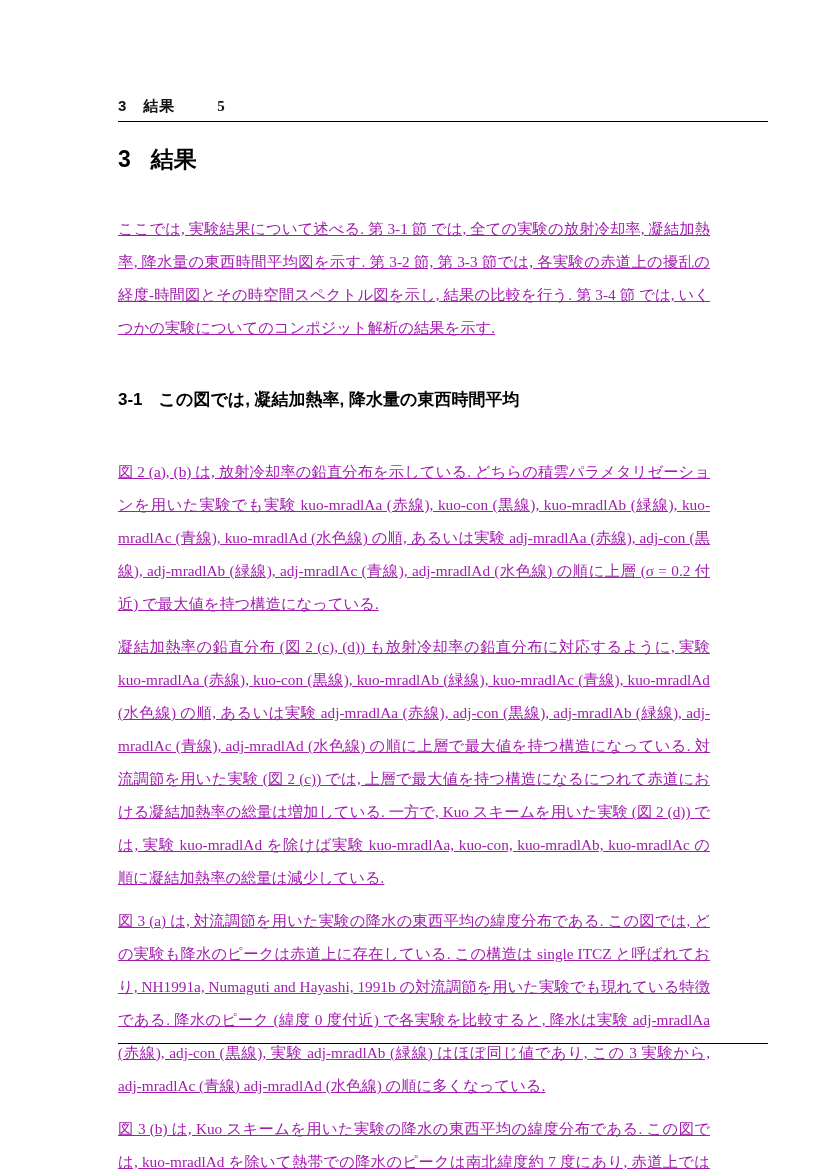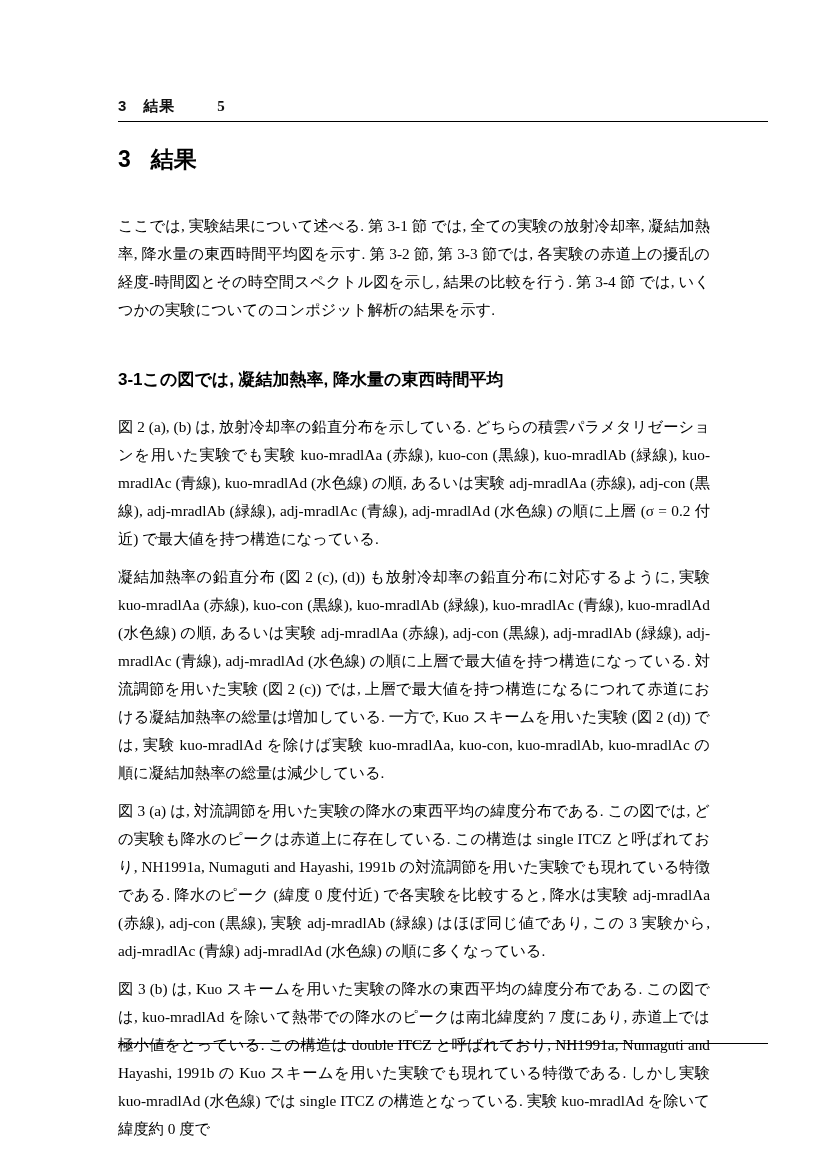--- a/index.html
+++ b/index.html
@@ -58,38 +58,40 @@
     font-family: "Liberation Sans", "DejaVu Sans", sans-serif;
     font-weight: bold;
     font-size: 23px;
     line-height: 30px;
     color: #000000;
   }
   .subsection-heading {
     margin: 44px 0 0 0;
     display: flex;
     align-items: baseline;
+    gap: 16px;
     font-family: "Liberation Sans", "DejaVu Sans", sans-serif;
     font-weight: bold;
     font-size: 17px;
     line-height: 24px;
     color: #000000;
   }
   
   .body-par {
     font-family: "Liberation Serif", "DejaVu Serif", serif;
     font-size: 15.3px;
-    line-height: 28px;
+    line-height: 33px;
     text-align: justify;
     text-justify: inter-ideograph;
-    color: #000000;
+    color: #a21caf;
     margin: 10px 0 0 0;
+    text-decoration: underline;
   }
   .par-intro    { margin-top: 38px; }
-  .par-first    { margin-top: 21px; }
+  .par-first    { margin-top: 43px; }
   
   .foot-rule {
     position: absolute;
     left: 118px;
     top: 1043px;
     width: 650px;
     height: 1px;
     background: #000000;
   }
 </style>

